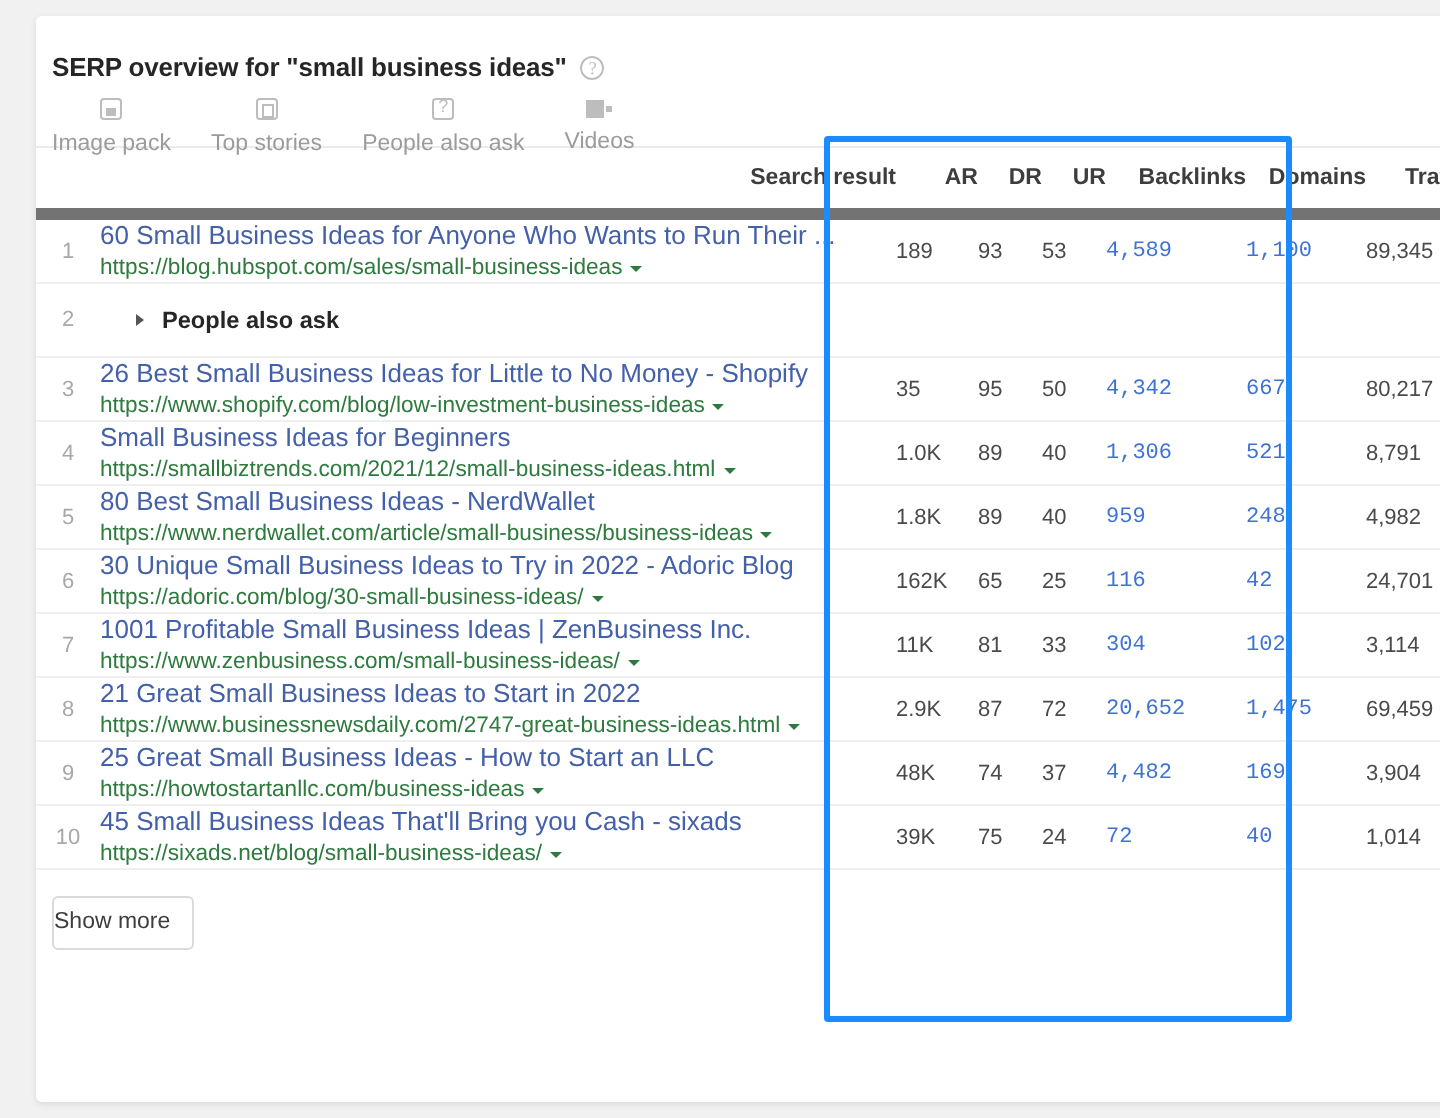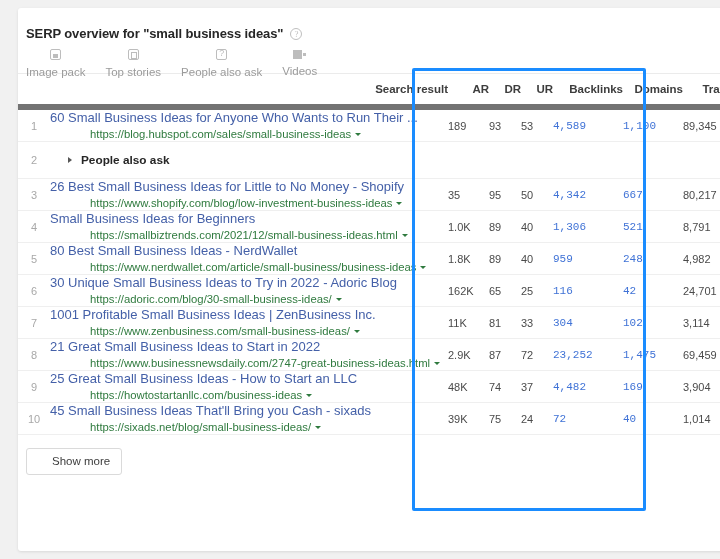--- a/index.html
+++ b/index.html
@@ -146,21 +146,20 @@
     text-overflow: ellipsis;
   }
   .res-url-line {
     display: flex; align-items: center; gap: 4px;
     line-height: 14px;
   }
   .res-url {
     font-size: 11.3px;
     color: #2f7a3e;
     white-space: nowrap;
-    margin-left: 40px;
   }
   .caret {
     width: 0; height: 0;
     border-left: 3.2px solid transparent;
     border-right: 3.2px solid transparent;
     border-top: 3.6px solid #2f7a3e;
     flex: 0 0 auto;
     margin-top: 1px;
   }
   .paa-cell {
@@ -212,21 +211,21 @@
   
   .showmore-wrap { padding: 13px 0 0 8px; }
   .show-more-btn {
     display: inline-block;
     font-family: "Liberation Sans", sans-serif;
     font-size: 11.5px;
     color: #3d3d3d;
     background: #ffffff;
     border: 1px solid #dadada;
     border-radius: 3px;
-    padding: 6px 11px 6px 25px;
+    padding: 6px 11px 6px 0;
     cursor: pointer;
     line-height: 13px;
   }
 </style>
 </head>
 <body>
 
 <div id="page">
   <div class="card">
 
@@ -395,21 +394,21 @@
             <td class="c-result">
               <div class="res-title">21 Great Small Business Ideas to Start in 2022</div>
               <div class="res-url-line">
                 <span class="res-url">https://www.businessnewsdaily.com/2747-great-business-ideas.html</span>
                 <span class="caret"></span>
               </div>
             </td>
             <td class="num">2.9K</td>
             <td class="num">87</td>
             <td class="num">72</td>
-            <td class="num link">23,252</td>
+            <td class="num link">20,652</td>
             <td class="num link">1,475</td>
             <td class="num">69,459</td>
           </tr>
           <tr>
             <td class="c-idx">9</td>
             <td class="c-result">
               <div class="res-title">25 Great Small Business Ideas - How to Start an LLC</div>
               <div class="res-url-line">
                 <span class="res-url">https://howtostartanllc.com/business-ideas</span>
                 <span class="caret"></span>

